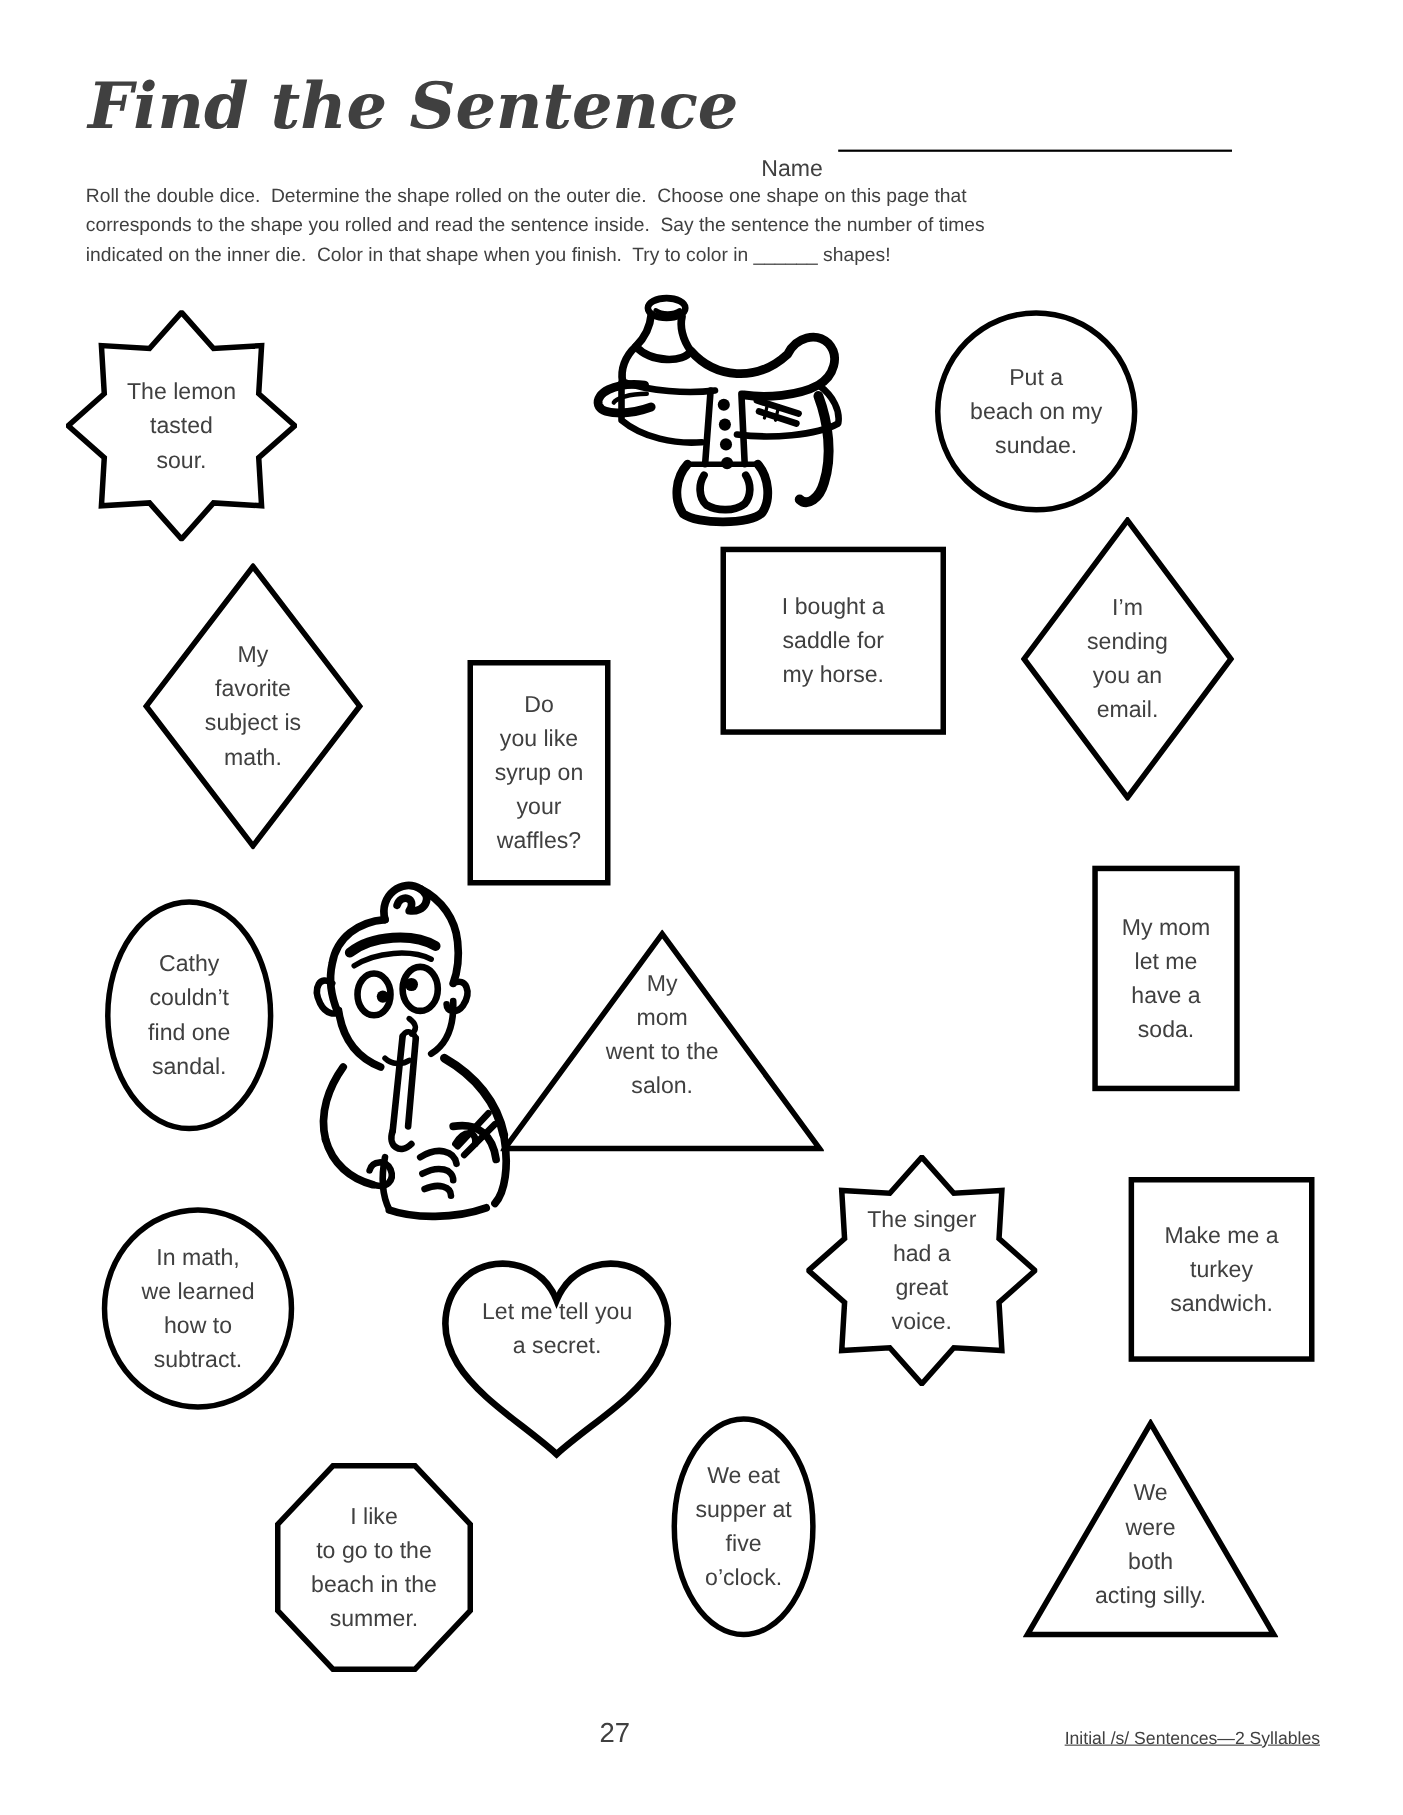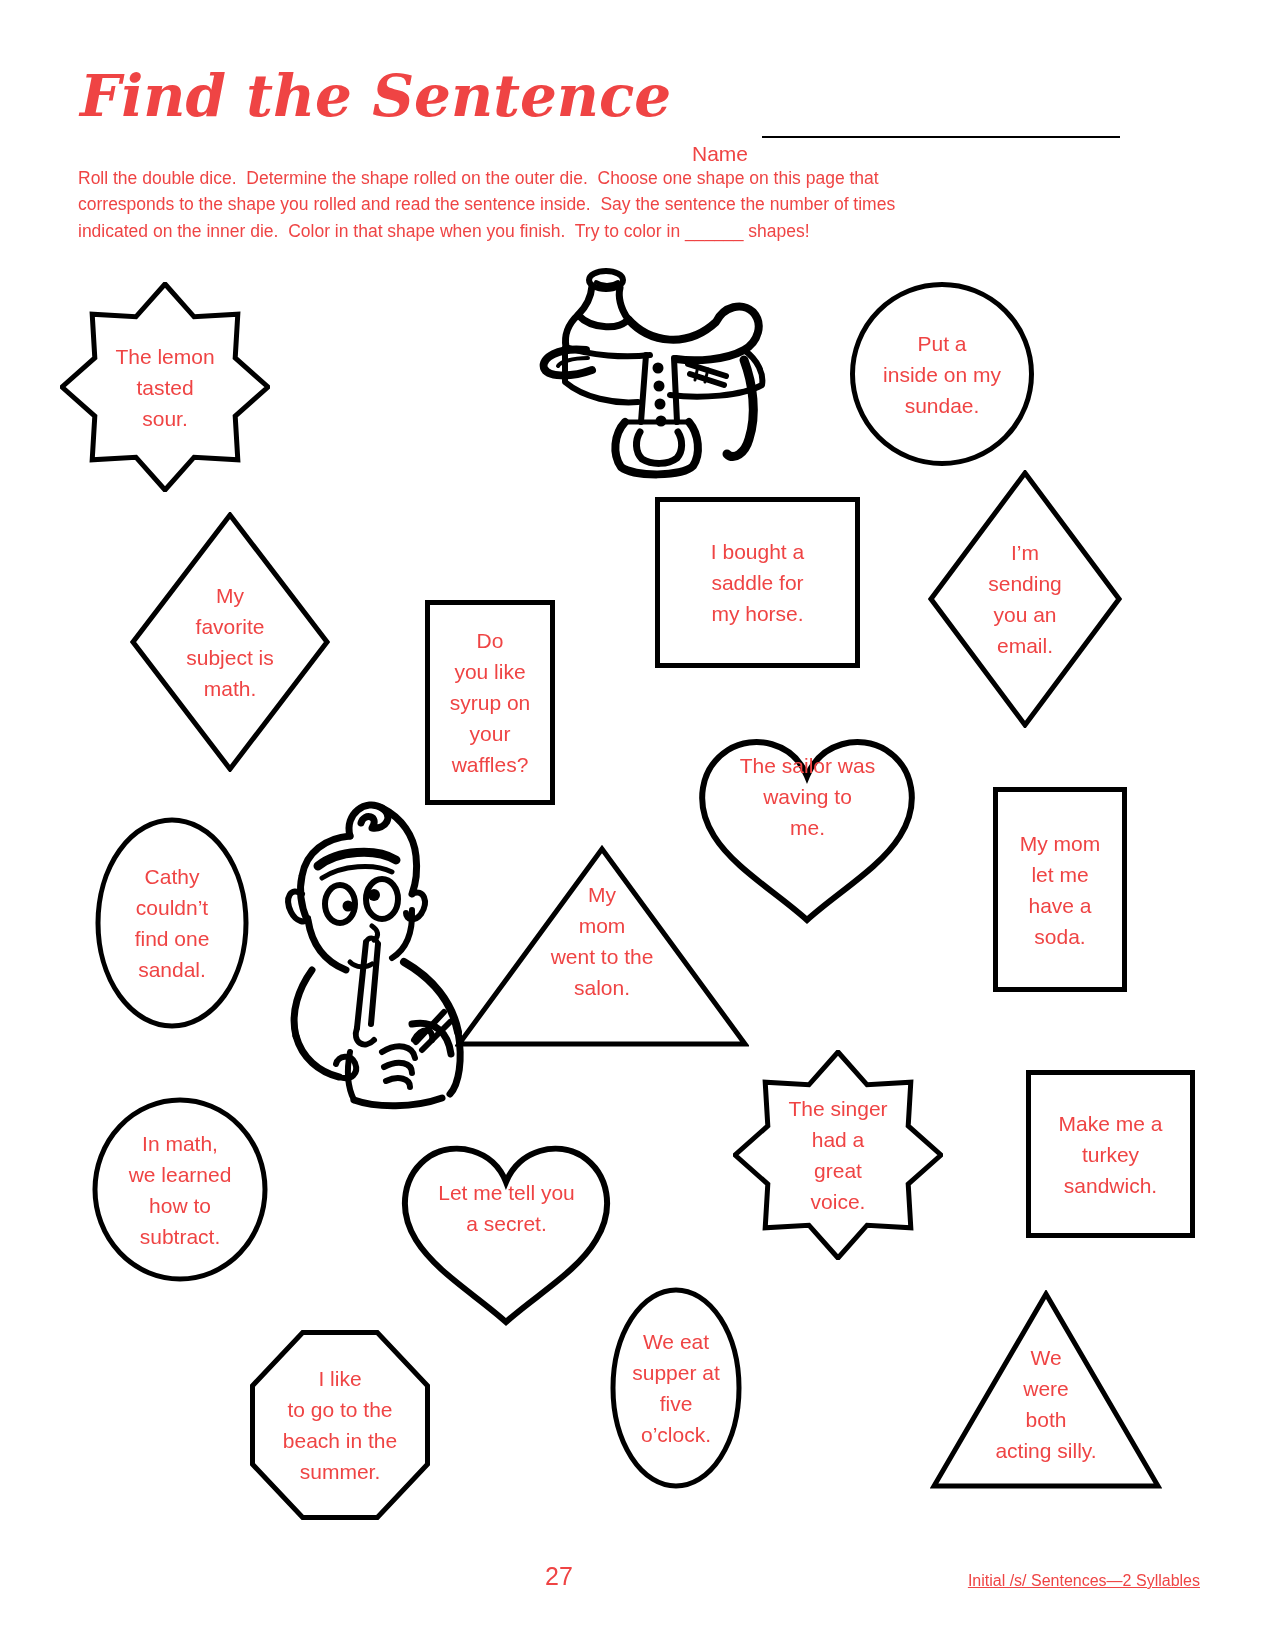--- a/index.html
+++ b/index.html
@@ -1,21 +1,21 @@
 <!DOCTYPE html>
 <html><head>
 <meta charset="utf-8">
 <style>
   html,body{margin:0;padding:0;background:#ffffff;}
   #page{
     position:relative;
     width:1275px;height:1650px;
     background:#ffffff;
     font-family:"Liberation Sans",sans-serif;
-    color:#ef4444;
+    color:#404040;
     overflow:hidden;
   }
   .abs{position:absolute;}
   #title{
     left:80px;top:62px;
     font-family:"DejaVu Serif",serif;
     font-style:italic;font-weight:700;
     font-size:58px;letter-spacing:0px;
     white-space:nowrap;
   }
@@ -93,21 +93,21 @@
       <path d="M162,112 L196,123" stroke-width="6"></path>
       <path d="M170,104 L167,118 M180,107 L177,120" stroke-width="3"></path>
     </svg>
   </div>
 
   <div class="shape" style="left:849px;top:281px;width:186px;height:186px">
     <svg width="186" height="186" viewBox="0 0 186 186">
       <circle cx="93" cy="93" r="89.5" fill="#fff" stroke="#000" stroke-width="5"></circle>
     </svg>
     <div class="txt">Put a
-inside on my
+beach on my
 sundae.</div>
   </div>
 
   <div class="shape rectshape" style="left:655px;top:497px;width:205px;height:171px">
     <div class="txt">I bought a
 saddle for
 my horse.</div>
   </div>
 
   <div class="shape" style="left:928px;top:470px;width:194px;height:258px">
@@ -131,28 +131,20 @@
   </div>
 
   <div class="shape rectshape" style="left:425px;top:600px;width:130px;height:205px">
     <div class="txt">Do
 you like
 syrup on
 your
 waffles?</div>
   </div>
 
-  <div class="shape" style="left:690px;top:728px;width:235px;height:200px">
-    <svg width="235" height="200" viewBox="0 0 235 200">
-      <path d="M117,48 C103,14 64,6 38,22 C10,40 4,76 24,108 C44,140 86,164 117,192 C148,164 190,140 210,108 C230,76 224,40 196,22 C170,6 131,14 117,48 Z" fill="#fff" stroke="#000" stroke-width="6"></path>
-    </svg>
-    <div class="txt top" style="padding-top:22px">The sailor was
-waving to
-me.</div>
-  </div>
 
   <div class="shape rectshape" style="left:993px;top:787px;width:134px;height:205px">
     <div class="txt">My mom
 let me
 have a
 soda.</div>
   </div>
 
   <div class="shape" style="left:94px;top:816px;width:156px;height:214px">
     <svg width="156" height="214" viewBox="0 0 156 214">

